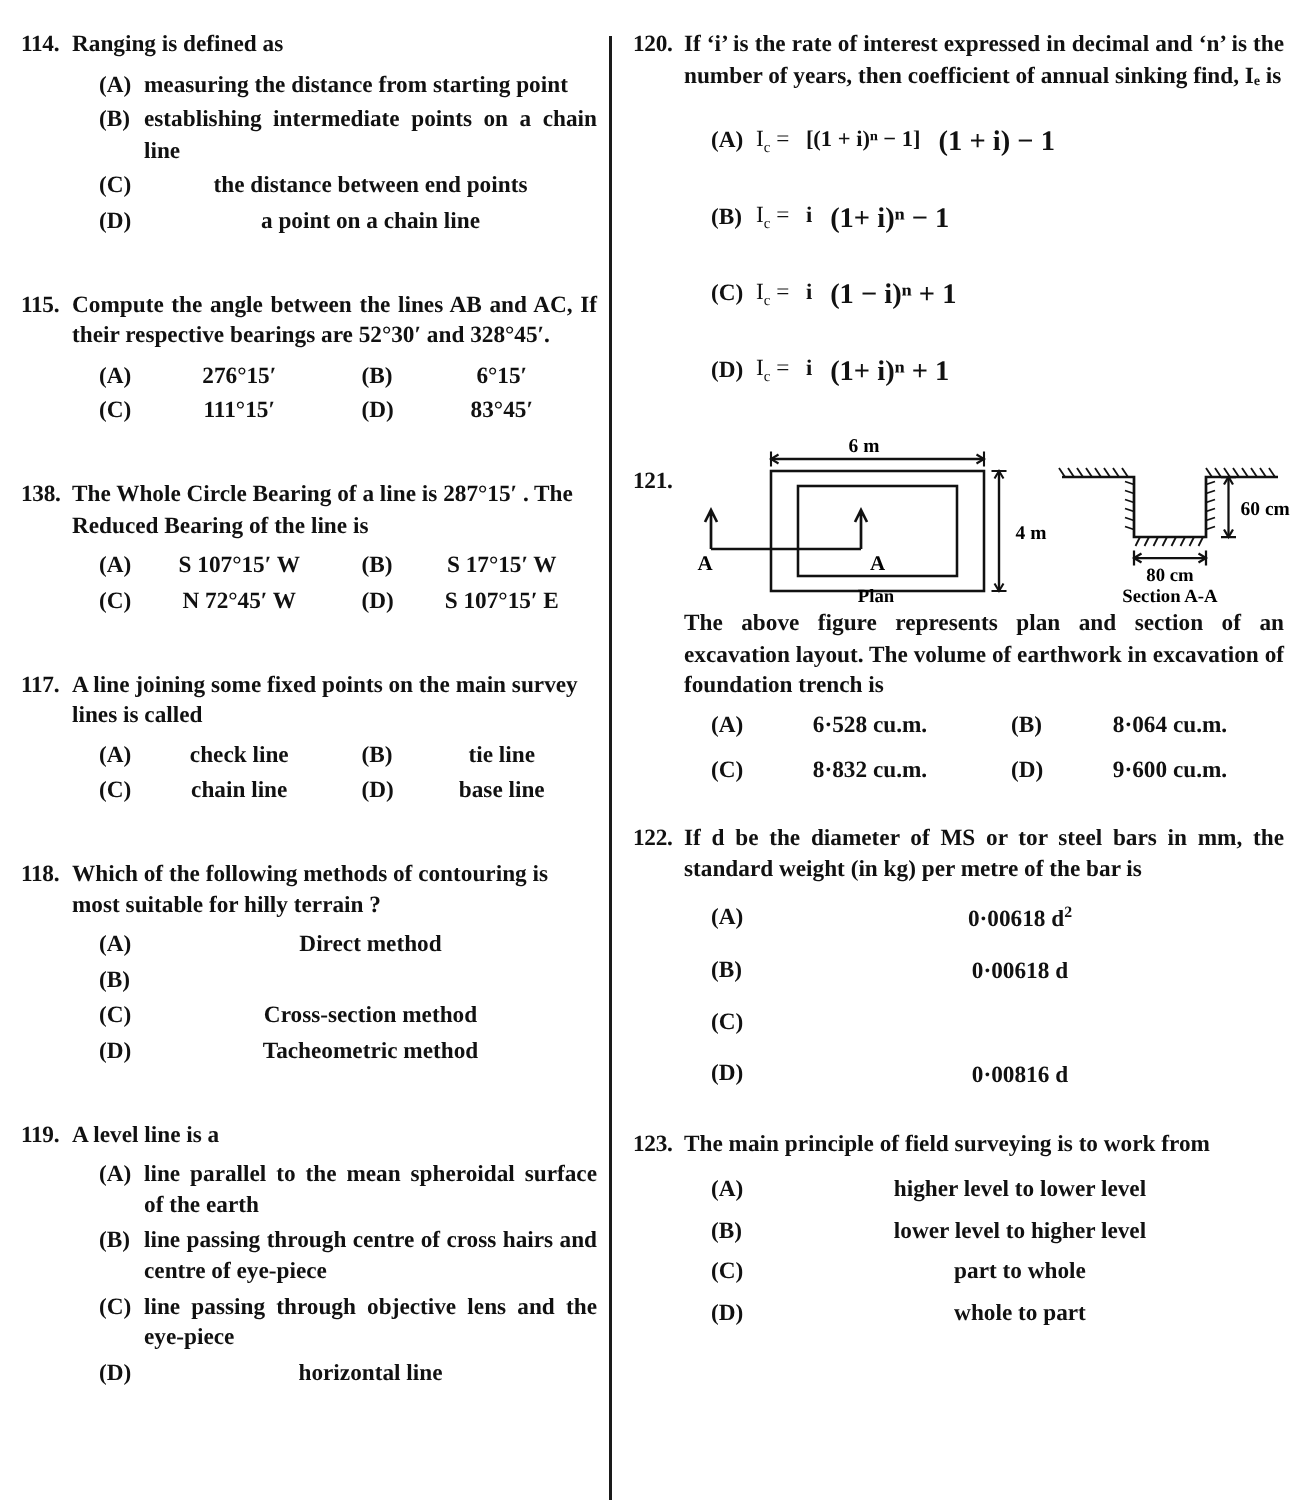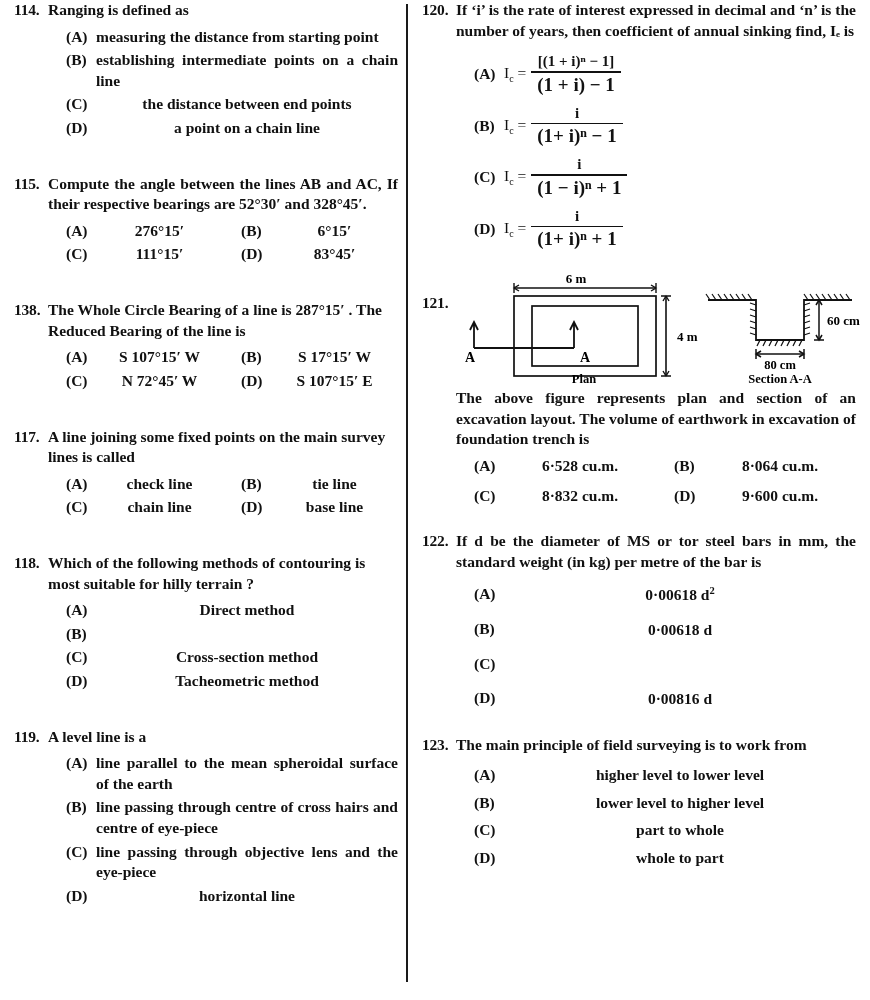--- a/index.html
+++ b/index.html
@@ -13,21 +13,21 @@
     font-family: "Liberation Serif", "DejaVu Serif", serif;
     color: #111111;
     position: relative;
     overflow: hidden;
   }
   .page {
     position: relative;
     width: 870px;
     height: 1000px;
     box-sizing: border-box;
-    padding: 0 14px 0 14px;
+    padding: 20px 14px 0 14px;
   }
   .columns {
     display: flex;
     width: 842px;
     height: 984px;
   }
   .col {
     position: relative;
     box-sizing: border-box;
   }
@@ -106,21 +106,21 @@
   }
   .mathopt .opt-lbl { min-width: 30px; padding-top: 0; }
   .lhs {
     font-weight: normal;
     white-space: nowrap;
     margin-right: 5px;
   }
   .lhs sub { font-size: 10px; }
   .frac {
     display: inline-flex;
-    flex-direction: column;
+    flex-direction: row;
     align-items: center;
     vertical-align: middle;
   }
   .frac .num {
     padding: 0 6px 1px 6px;
     white-space: nowrap;
     font-size: 15px;
   }
   .frac .bar {
     width: 100%;

